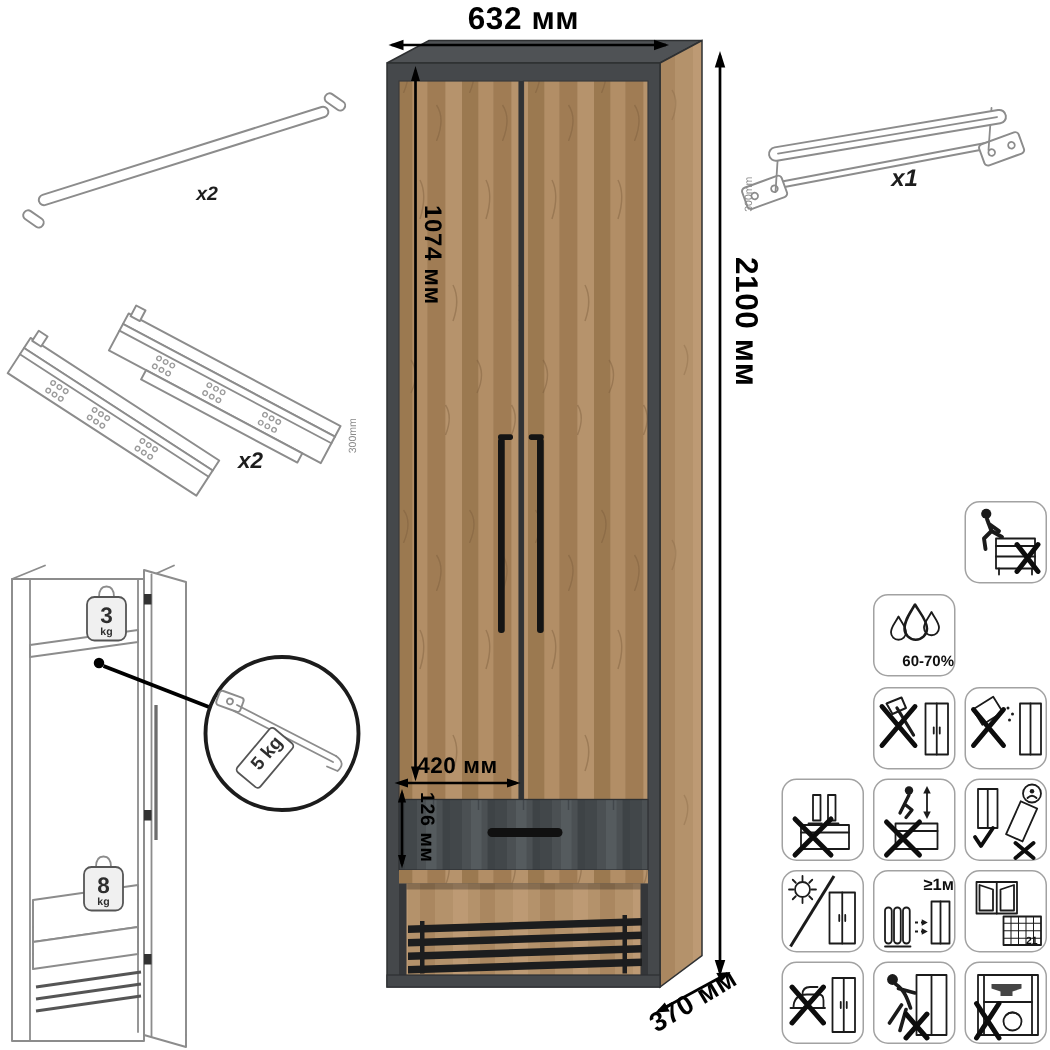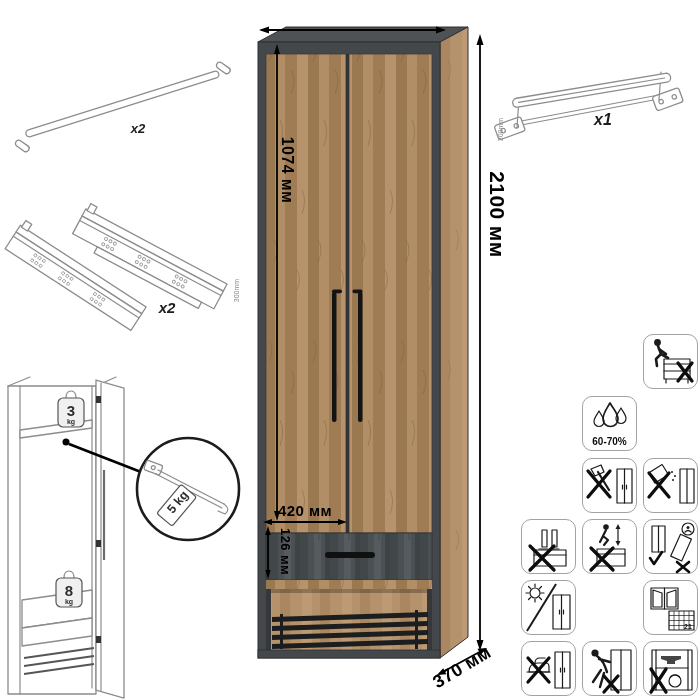--- a/index.html
+++ b/index.html
@@ -5,21 +5,21 @@
   html,body{margin:0;padding:0;background:#fff}
   #stage{position:relative;width:700px;height:700px;background:#ffffff;
          font-family:"Liberation Sans",sans-serif;overflow:hidden}
   .dim{position:absolute;font-weight:700;color:#000;text-align:center;line-height:1;letter-spacing:.4px}
   .plabel{position:absolute;font-weight:700;font-style:italic;color:#1d1d1d;text-align:center;line-height:1}
   .tiny{position:absolute;color:#8a8a8a;font-size:7px;font-weight:400;text-align:center;line-height:1}
   .wnum{position:absolute;font-weight:700;color:#2e2e2e;text-align:center;line-height:1}
   .cell{position:absolute;width:55px;height:55px;border:1.6px solid #a2a2a2;border-radius:10px;
         background:#fff;box-sizing:border-box}
   .cell svg{position:absolute;left:0;top:0}
-  .clabel{position:absolute;left:0;right:0;bottom:3px;text-align:center;font-weight:700;
+  .clabel{position:absolute;left:0;right:0;bottom:3px;text-align:right;font-weight:700;
           font-size:10px;color:#0f0f0f;line-height:1}
   .clabel.sm{font-size:8.6px}
   .clabel.top{bottom:auto;top:4px;font-size:11px}
   .ln{fill:none;stroke:#1b1b1b;stroke-width:1.7;stroke-linecap:round;stroke-linejoin:round}
   .ln2{fill:none;stroke:#1b1b1b;stroke-width:1.2;stroke-linecap:round;stroke-linejoin:round}
   .fl{fill:#1b1b1b;stroke:none}
   .xx{fill:none;stroke:#0d0d0d;stroke-width:3.3;stroke-linecap:round}
   .xs{fill:none;stroke:#0d0d0d;stroke-width:2.6;stroke-linecap:round}
   .out{fill:#fff;stroke:#8c8c8c;stroke-width:1.3;stroke-linejoin:round}
   .outln{fill:none;stroke:#8c8c8c;stroke-width:1.2;stroke-linecap:round;stroke-linejoin:round}
@@ -242,20 +242,21 @@
       <line x1="519" y1="98" x2="517" y2="128" class="outln" stroke-width="1.5"></line>
       <line x1="661" y1="72" x2="659" y2="100" class="outln" stroke-width="1.5"></line>
       <g transform="translate(512,99) rotate(-9.5)">
         <rect width="160" height="9" rx="4.5" class="out"></rect>
         <line x1="6" y1="4.5" x2="154" y2="4.5" class="outln" stroke-width="0.7"></line>
       </g>
     </g>
   </svg>
 
   
+  <div class="dim" style="left:258px;top:2px;width:182px;font-size:21px">632 мм</div>
   <div class="dim" style="left:442px;top:204px;width:110px;font-size:21px;transform:rotate(90deg)">2100 мм</div>
   <div class="dim" style="left:237px;top:162px;width:100px;font-size:16px;transform:rotate(90deg)">1074 мм</div>
   <div class="dim" style="left:262px;top:503px;width:86px;font-size:15px">420 мм</div>
   <div class="dim" style="left:247px;top:545px;width:76px;font-size:13px;transform:rotate(90deg)">126 мм</div>
   <div class="dim" style="left:412px;top:658px;width:100px;font-size:18px;transform:rotate(-31deg)">370 мм</div>
 
   
   <div class="plabel" style="left:110px;top:122px;width:56px;font-size:13px">x2</div>
   <div class="plabel" style="left:137px;top:300px;width:60px;font-size:15px">x2</div>
   <div class="plabel" style="left:580px;top:112px;width:46px;font-size:16px">x1</div>
@@ -363,20 +364,34 @@
       <circle cx="13" cy="12" r="5" class="ln2"></circle>
       <path d="M13,3 v3 M13,18 v3 M4,12 h3 M19,12 h3 M6.5,5.5 l2,2 M17.5,16.5 l2,2 M19.5,5.5 l-2,2 M8.5,16.5 l-2,2" class="ln2"></path>
       <rect x="31" y="14" width="17" height="34" class="ln2"></rect>
       <line x1="39.5" y1="14" x2="39.5" y2="48" class="ln2"></line>
       <line x1="37.5" y1="29" x2="37.5" y2="33" class="ln2"></line>
         <line x1="41.5" y1="29" x2="41.5" y2="33" class="ln2"></line>
       <line x1="34" y1="3" x2="5" y2="50" stroke="#1b1b1b" stroke-width="2"></line>
     </svg>
   </div>
 
+  <div class="cell" style="left:582px;top:580px">
+    <svg width="55" height="55" viewBox="0 0 55 55">
+      <rect x="7" y="24" width="4.5" height="24" rx="2.2" class="ln2"></rect>
+      <rect x="13" y="24" width="4.5" height="24" rx="2.2" class="ln2"></rect>
+      <rect x="19" y="24" width="4.5" height="24" rx="2.2" class="ln2"></rect>
+      <line x1="7" y1="50" x2="24" y2="50" class="ln2"></line>
+      <path d="M27,34 h6 M27,40 h6" stroke="#1b1b1b" stroke-width="1.4" stroke-dasharray="2,2"></path>
+      <polygon points="35.5,34 31.5,31.8 31.5,36.2" class="fl"></polygon>
+      <polygon points="35.5,40 31.5,37.8 31.5,42.2" class="fl"></polygon>
+      <rect x="38" y="20" width="12" height="28" class="ln2"></rect>
+      <line x1="44" y1="20" x2="44" y2="48" class="ln2"></line>
+    </svg>
+    <div class="clabel top">≥1м</div>
+  </div>
 
   <div class="cell" style="left:643px;top:580px">
     <svg width="55" height="55" viewBox="0 0 55 55">
       <rect x="7" y="7" width="27" height="21" class="ln2"></rect>
       <line x1="20.5" y1="7" x2="20.5" y2="28" class="ln2"></line>
       <polygon points="9,9 18,12 18,26 9,26" class="ln2"></polygon>
       <polygon points="32,9 23,12 23,26 32,26" class="ln2"></polygon>
       <rect x="25" y="30" width="25" height="19" class="ln2"></rect>
       <path d="M30,30 v19 M35,30 v19 M40,30 v19 M45,30 v19 M25,34.5 h25 M25,39.5 h25 M25,44.5 h25" stroke="#1b1b1b" stroke-width="0.7"></path>
       <text x="40" y="48" font-size="7" font-weight="bold" fill="#111">21</text>

